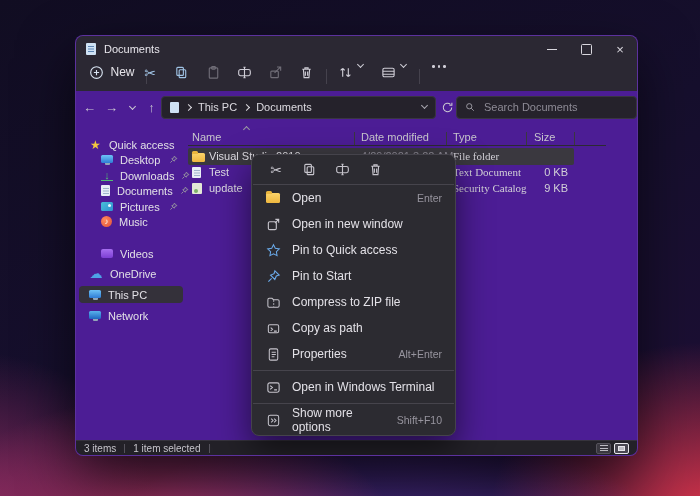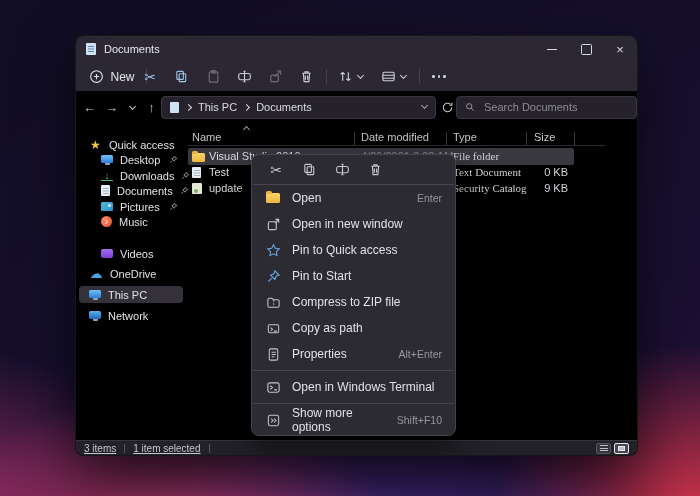--- a/index.html
+++ b/index.html
@@ -9,39 +9,39 @@
     background-color:#140f28;
     background-image:
       radial-gradient(ellipse 260px 220px at -4% 102%, rgba(150,45,100,.85), transparent 70%),
       radial-gradient(ellipse 430px 320px at 22% 120%, rgba(255,72,120,.95), transparent 62%),
       radial-gradient(ellipse 560px 400px at 55% 138%, rgba(134,84,244,.95), transparent 66%),
       radial-gradient(ellipse 350px 280px at 101% 104%, rgba(232,56,76,.92), transparent 62%),
       linear-gradient(155deg,#110d22 0%,#160f2d 50%,#1e0f36 100%);
   }
   .window{
     position:absolute;left:75px;top:35px;width:563px;height:421px;
-    background:#000000;border-radius:8px;overflow:hidden;
+    background:#4c1d95;border-radius:8px;overflow:hidden;
     border:1px solid rgba(255,255,255,.09);
     box-shadow:0 22px 55px rgba(0,0,0,.6);
     box-sizing:border-box;
   }
   .chrome-band{position:absolute;left:0;top:0;right:0;height:55px;background:#2b2833;}
   
   .titlebar{position:absolute;left:0;top:0;right:0;height:26px;display:flex;align-items:center;}
   .app-ic{width:10px;height:12px;margin-left:10px;background:#cfe2f4;border-radius:1px;position:relative;}
   .app-ic::before{content:"";position:absolute;left:2px;top:3px;width:6px;height:1px;background:#5d86b5;box-shadow:0 2.5px 0 #5d86b5,0 5px 0 #5d86b5;}
   .title-text{margin-left:8px;font-size:11px;color:#e8e6ec;}
   .winbtns{margin-left:auto;display:flex;height:26px;}
   .winbtn{width:34px;height:26px;display:flex;align-items:center;justify-content:center;color:#d9d7de;}
   .min-glyph{width:10px;height:1px;background:#d9d7de;}
   .max-glyph{width:9px;height:9px;border:1px solid #d9d7de;border-radius:1.5px;}
   .close-glyph{font-size:13px;line-height:1;}
   
   .toolbar{position:absolute;left:0;top:26px;right:0;height:29px;}
-  .tbtn{position:absolute;top:3px;height:23px;border-radius:4px;display:flex;align-items:center;justify-content:center;color:#cfcdd6;}
+  .tbtn{position:absolute;top:3px;height:23px;border-radius:4px;display:flex;align-items:flex-start;justify-content:center;color:#cfcdd6;}
   .tsep{position:absolute;top:7px;width:1px;height:15px;background:#45424d;}
   .new-btn{left:8px;width:56px;gap:6px;font-size:12px;color:#e6e4ea;}
   .dim{opacity:.42;}
   .bluish{color:#9fc2e4;}
   .dots{display:flex;gap:3px;}
   .dots i{width:2.6px;height:2.6px;border-radius:50%;background:#cfcdd6;}
   .chv{display:inline-block;width:5px;height:5px;border-right:1.2px solid currentColor;border-bottom:1.2px solid currentColor;}
   .chv.down{transform:rotate(45deg);margin-top:-3px;}
   .chv.right{transform:rotate(-45deg);}
   .chv.up{transform:rotate(-135deg);margin-bottom:-2px;}
@@ -97,21 +97,21 @@
   .qrow{display:flex;align-items:center;gap:11px;height:29px;padding-left:13px;}
   .qbtn{width:22px;height:22px;display:flex;align-items:center;justify-content:center;border-radius:4px;color:#c6c4cc;}
   .msep{height:1px;background:#46444c;margin:0 1px;}
   .mitem{display:flex;align-items:center;height:26px;padding:0 13px;gap:11px;font-size:12px;color:#e3e1e7;}
   .mitem .mic{width:16px;display:flex;justify-content:center;flex:none;color:#c6c4cc;}
   .mitem .mic.blue{color:#6aa9e8;}
   .mshort{margin-left:auto;font-size:10.5px;color:#97949e;}
   .mfold{position:relative;width:14px;height:10px;background:linear-gradient(#fcd46a,#eeb73f);border-radius:1.5px;}
   .mfold::before{content:"";position:absolute;top:-2.5px;left:0;width:6px;height:3px;background:#eab63e;border-radius:1.5px 1.5px 0 0;}
   
-  .statusbar{position:absolute;left:0;right:0;bottom:0;height:15px;background:#232128;border-top:1px solid #36333d;display:flex;align-items:center;font-size:10px;color:#c6c4cb;padding:0 8px;gap:8px;box-sizing:border-box;text-decoration:underline;}
+  .statusbar{position:absolute;left:0;right:0;bottom:0;height:15px;background:#232128;border-top:1px solid #36333d;display:flex;align-items:center;font-size:10px;color:#c6c4cb;padding:0 8px;gap:8px;box-sizing:border-box;}
   .ssep{width:1px;height:9px;background:#55525c;}
   .viewtoggles{margin-left:auto;display:flex;gap:3px;}
   .vt{width:15px;height:11px;border-radius:2px;background:#39363f;border:1px solid #55525c;display:flex;align-items:center;justify-content:center;box-sizing:border-box;}
   .vt .lines{width:8px;height:6px;background:repeating-linear-gradient(#bdbbc3 0 1px,transparent 1px 2.6px);}
   .vt.active{border:1.4px solid #e8e6ec;background:#4a4752;}
   .vt .sq{width:7px;height:5px;border:1px solid #e8e6ec;box-sizing:border-box;background:#bdbbc3;}
   svg{display:block;}
 </style>
 </head>
 <body>

